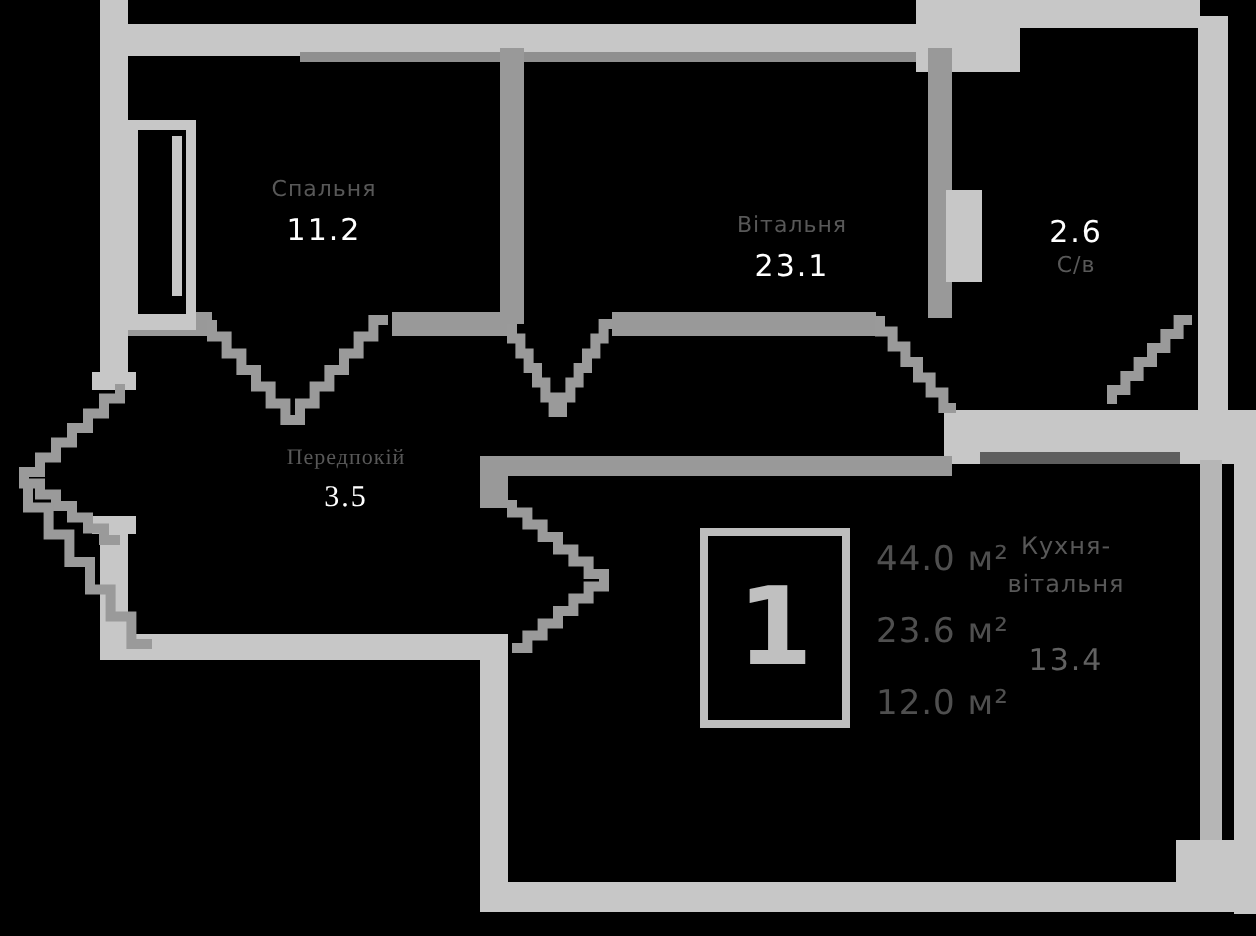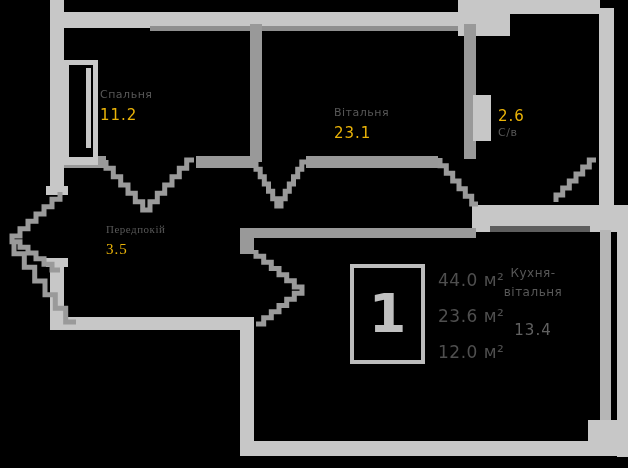--- a/index.html
+++ b/index.html
@@ -11,24 +11,24 @@
   .wall-mid{position:absolute;background:#999999;}
   .wall-dark{position:absolute;background:#5e5e5e;}
   .wall-window{position:absolute;background:#b6b6b6;}
   .niche{
     position:absolute;left:64px;top:60px;width:24px;height:92px;
     background:#000;border:5px solid #c7c7c7;border-bottom-width:8px;
   }
   .niche-bar{position:absolute;left:86px;top:68px;width:5px;height:80px;background:#c7c7c7;}
   svg.doors{position:absolute;left:0;top:0;}
   .room-label{
-    position:absolute;color:#585858;line-height:1.35;
+    position:absolute;text-align:center;color:#585858;line-height:1.35;
   }
   .room-label .rname{font-size:11px;letter-spacing:.5px;display:block;}
-  .room-label .rarea{font-size:15px;letter-spacing:1px;display:block;margin-top:2px;color:#eab308;}
+  .room-label .rarea{font-size:15px;letter-spacing:1px;display:block;margin-top:2px;color:#ffffff;}
   .badge-box{
     position:absolute;left:350px;top:264px;width:67px;height:92px;
     border:4px solid #bdbdbd;background:#000;display:flex;align-items:center;justify-content:center;
   }
   .badge-num{font-size:54px;font-weight:700;color:#c0c0c0;line-height:1;}
   .badge-info{
     position:absolute;left:438px;top:270px;display:flex;flex-direction:column;gap:16px;
     color:#4f4f4f;font-size:17px;letter-spacing:.5px;
   }
   .kitchen-label{position:absolute;left:468px;top:264px;width:130px;text-align:center;color:#585858;}

